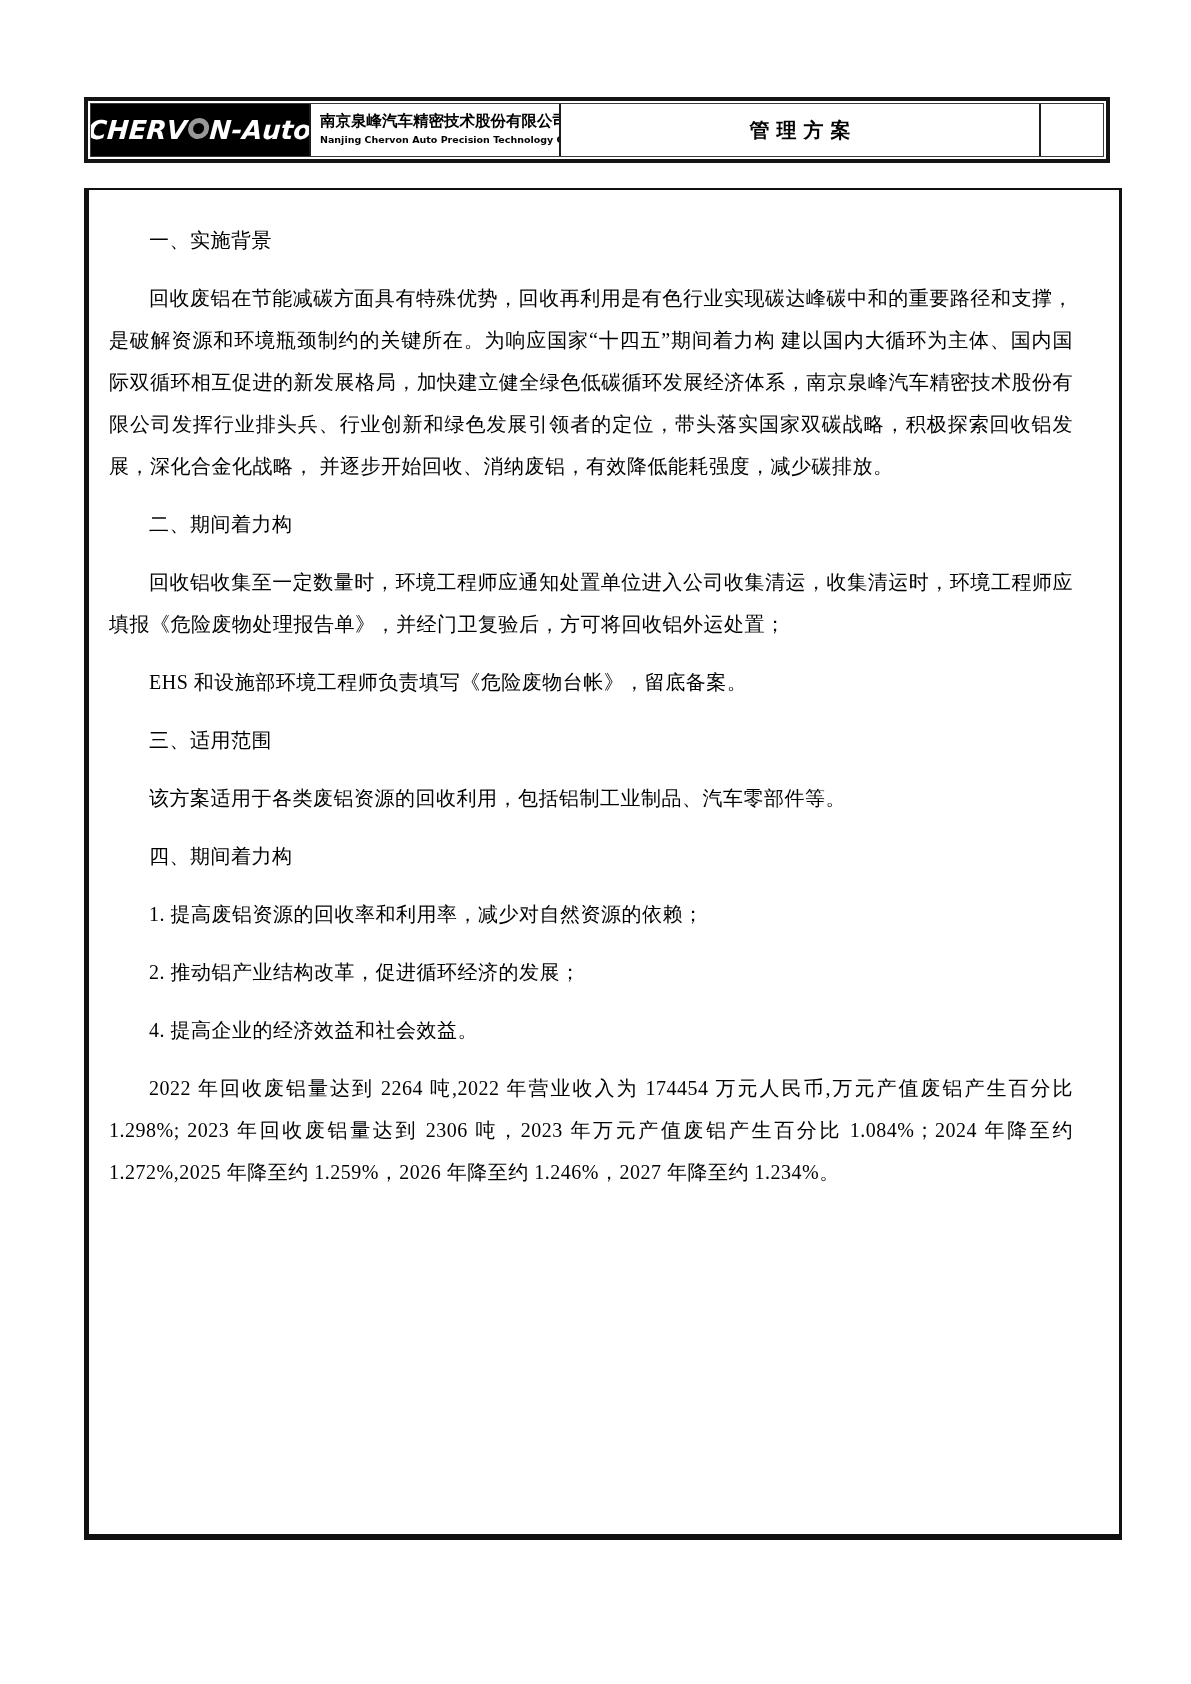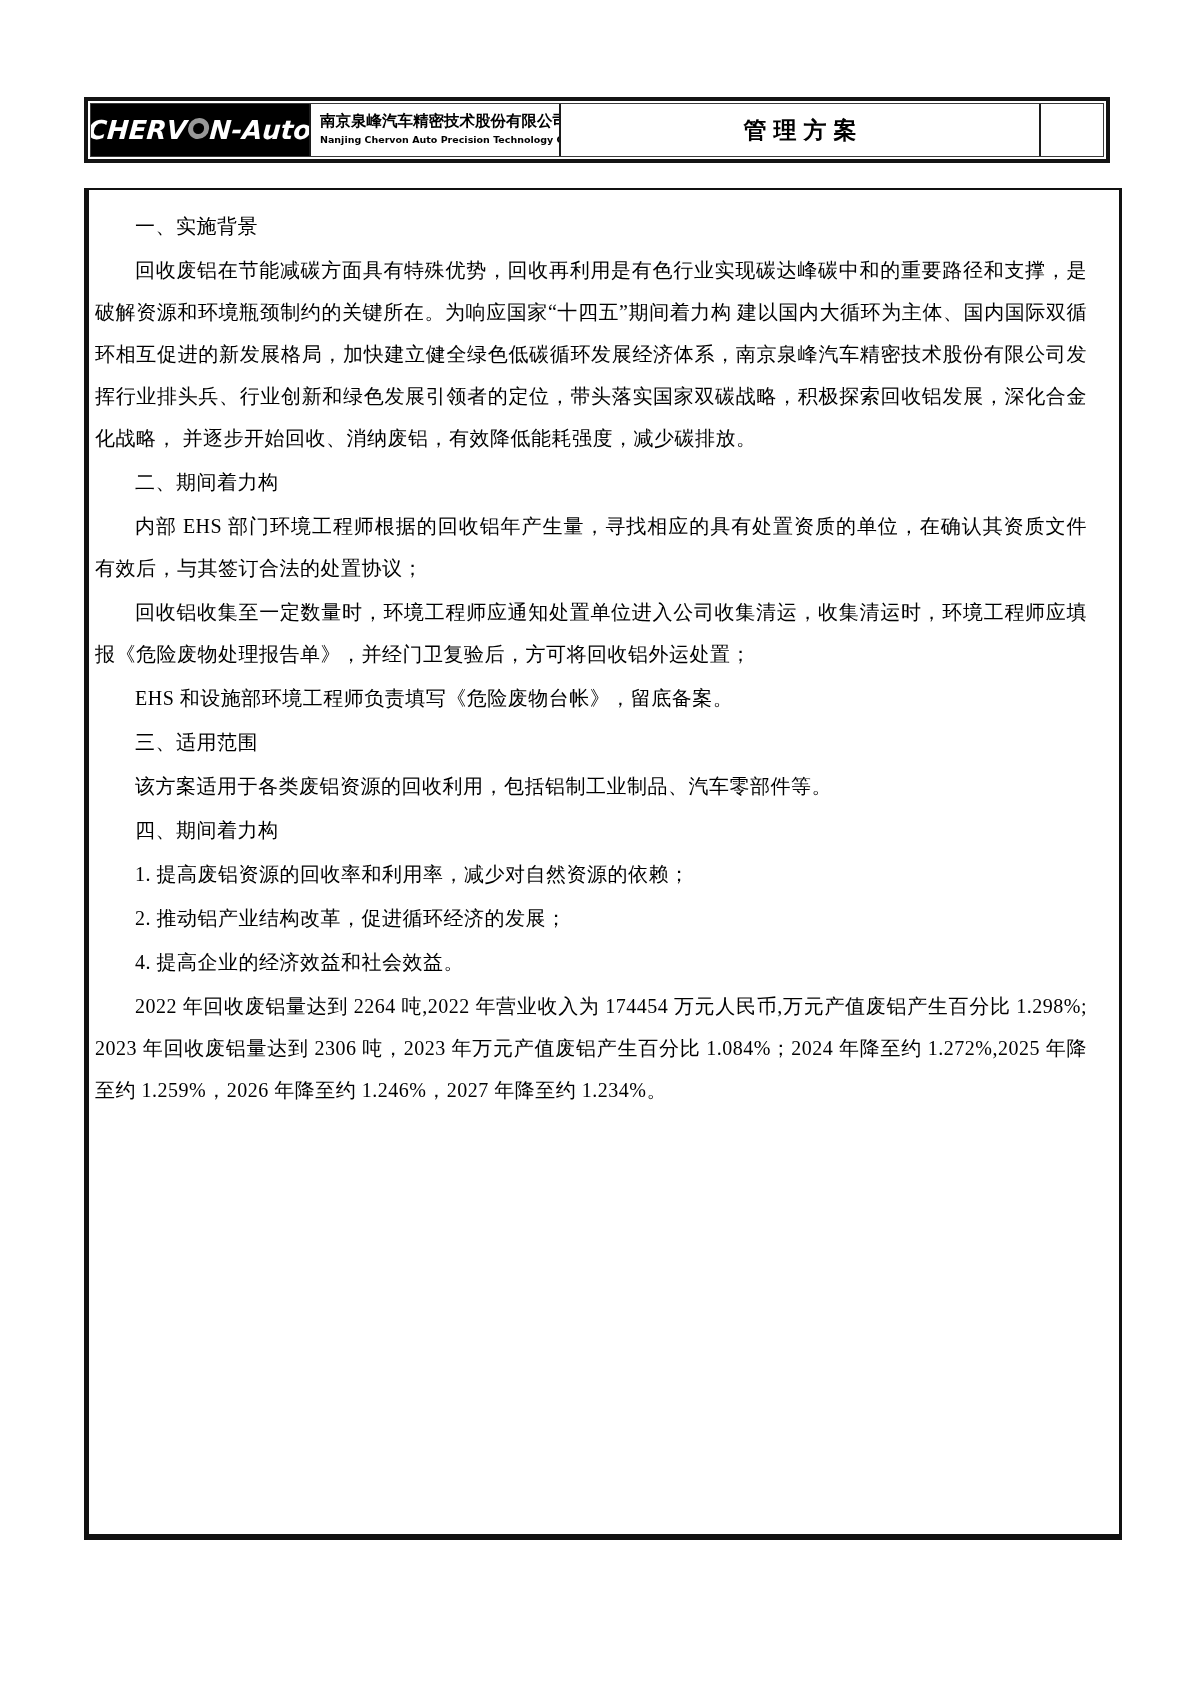--- a/index.html
+++ b/index.html
@@ -64,40 +64,40 @@
     font-weight: bold; font-size: 9.5px;
     white-space: nowrap; margin-top: 2px;
   }
   .title-cell {
     flex: 1;
     display: flex; align-items: center; justify-content: center;
     border-right: 2px solid #1c1c1c;
   }
   .doc-title {
     font-family: "DejaVu Sans", sans-serif;
-    font-weight: bold; font-size: 23px;
+    font-weight: bold; font-size: 20px;
     letter-spacing: 7px; padding-left: 7px;
   }
   .header-right-cell { width: 62px; flex: none; }
 
   
   .content-box {
     position: absolute; left: 84px; top: 188px;
     width: 1038px; height: 1352px;
     box-sizing: border-box;
     background: #fff;
     border: 3px solid #111;
     border-top-width: 2px;
     border-left-width: 5px;
     border-bottom-width: 6px;
     padding: 13px 30px 0 4px;
     overflow: hidden;
   }
   .blk {
-    margin: 2px;
+    margin: 16px;
     font-size: 20px;
     line-height: 42px;
     letter-spacing: 0.5px;
     text-indent: 2em;
     text-align: justify;
   }
   .blk.heading { text-align: left; }
 </style>
 </head>
 <body>
@@ -120,21 +120,20 @@
 
     <div class="header-right-cell"></div>
 
   </div>
 </div>
 
 <div class="content-box">
   <p class="blk heading">一、实施背景</p>
   <p class="blk paragraph">回收废铝在节能减碳方面具有特殊优势，回收再利用是有色行业实现碳达峰碳中和的重要路径和支撑，是破解资源和环境瓶颈制约的关键所在。为响应国家“十四五”期间着力构 建以国内大循环为主体、国内国际双循环相互促进的新发展格局，加快建立健全绿色低碳循环发展经济体系，南京泉峰汽车精密技术股份有限公司发挥行业排头兵、行业创新和绿色发展引领者的定位，带头落实国家双碳战略，积极探索回收铝发展，深化合金化战略， 并逐步开始回收、消纳废铝，有效降低能耗强度，减少碳排放。</p>
   <p class="blk heading">二、期间着力构</p>
-  <p class="blk paragraph">内部 EHS 部门环境工程师根据的回收铝年产生量，寻找相应的具有处置资质的单位，在确认其资质文件有效后，与其签订合法的处置协议；</p>
   <p class="blk paragraph">回收铝收集至一定数量时，环境工程师应通知处置单位进入公司收集清运，收集清运时，环境工程师应填报《危险废物处理报告单》，并经门卫复验后，方可将回收铝外运处置；</p>
   <p class="blk paragraph">EHS 和设施部环境工程师负责填写《危险废物台帐》，留底备案。</p>
   <p class="blk heading">三、适用范围</p>
   <p class="blk paragraph">该方案适用于各类废铝资源的回收利用，包括铝制工业制品、汽车零部件等。</p>
   <p class="blk heading">四、期间着力构</p>
   <p class="blk paragraph">1. 提高废铝资源的回收率和利用率，减少对自然资源的依赖；</p>
   <p class="blk paragraph">2. 推动铝产业结构改革，促进循环经济的发展；</p>
   <p class="blk paragraph">4. 提高企业的经济效益和社会效益。</p>
   <p class="blk paragraph">2022 年回收废铝量达到 2264 吨,2022 年营业收入为 174454 万元人民币,万元产值废铝产生百分比 1.298%; 2023 年回收废铝量达到 2306 吨，2023 年万元产值废铝产生百分比 1.084%；2024 年降至约 1.272%,2025 年降至约 1.259%，2026 年降至约 1.246%，2027 年降至约 1.234%。</p>
 </div>

